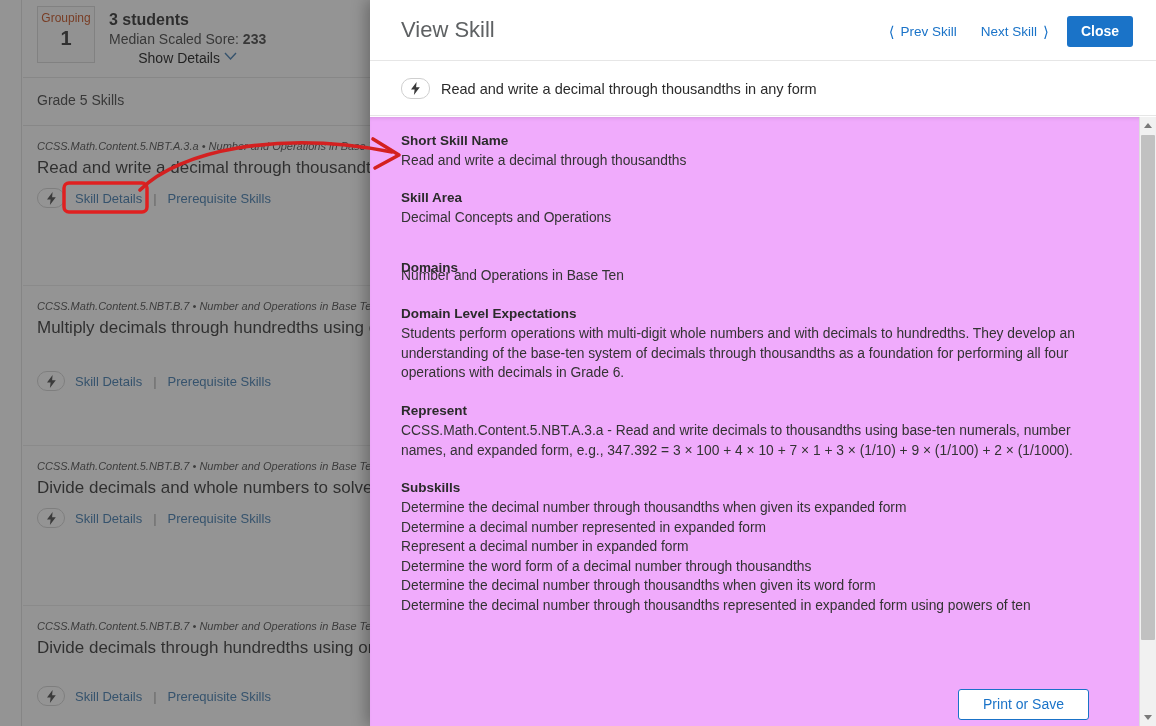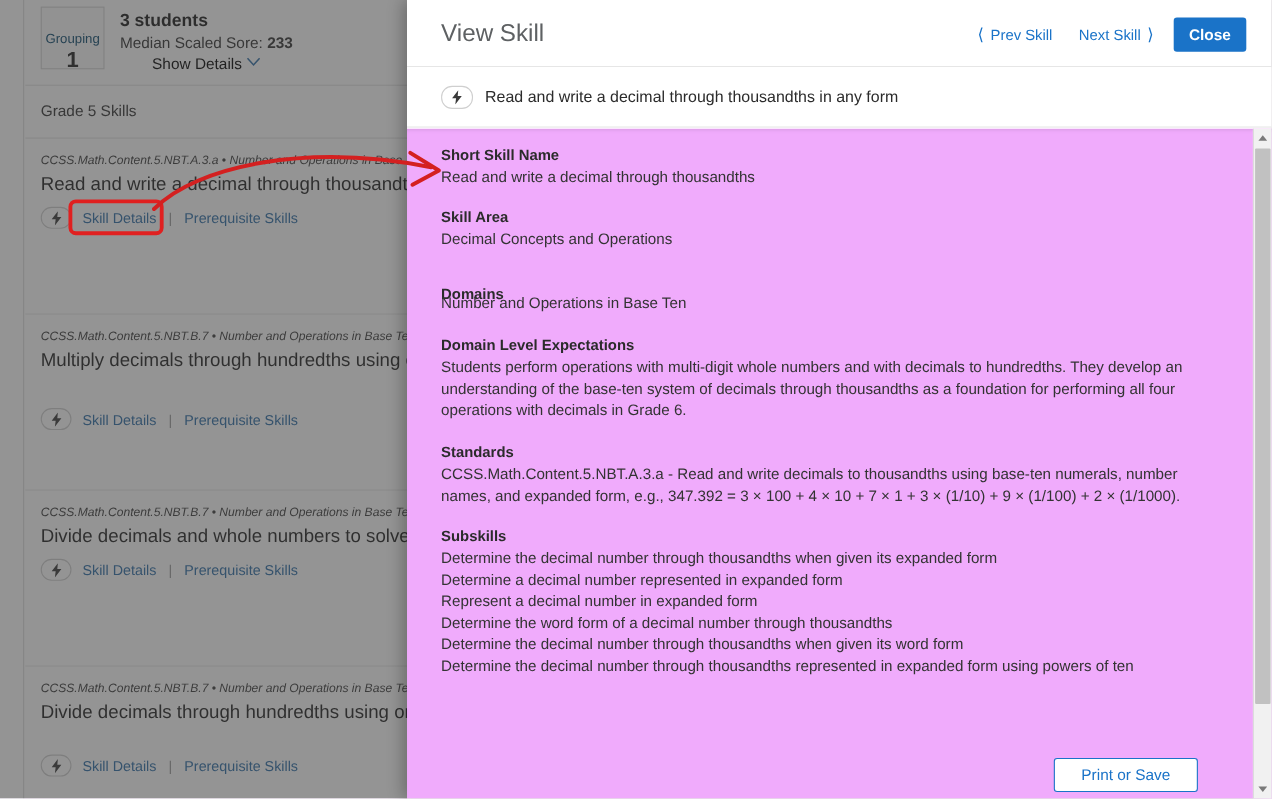--- a/index.html
+++ b/index.html
@@ -60,22 +60,22 @@
     left: 14px; top: 6px;
     width: 58px; height: 57px;
     border: 1px solid #d5d5d5;
     background: #fafafa;
     box-sizing: border-box;
     text-align: center;
   }
   .grouping-badge .gb-label {
     display: block;
     font-size: 12px;
-    color: #0c4a6e;
-    margin-top: 21px;
+    color: #c2410c;
+    margin-top: 4px;
     line-height: 14px;
     text-align: center;
   }
   .grouping-badge .gb-num {
     display: block;
     font-size: 20px;
     font-weight: bold;
     color: #222;
     line-height: 24px;
     margin-top: 1px;
@@ -517,21 +517,21 @@
 
       <div class="field-label" style="top:72px;">Skill Area</div>
       <div class="field-value" style="top:91px;">Decimal Concepts and Operations</div>
 
       <div class="field-label" style="top:142px;">Domains</div>
       <div class="field-value" style="top:149px;">Number and Operations in Base Ten</div>
 
       <div class="field-label" style="top:188px;">Domain Level Expectations</div>
       <div class="field-value" style="top:207px; width:686px;">Students perform operations with multi-digit whole numbers and with decimals to hundredths. They develop an understanding of the base-ten system of decimals through thousandths as a foundation for performing all four operations with decimals in Grade 6.</div>
 
-      <div class="field-label" style="top:285px;">Standards</div>
+      <div class="field-label" style="top:285px;">Represent</div>
       <div class="field-value" style="top:304px; width:690px;">CCSS.Math.Content.5.NBT.A.3.a - Read and write decimals to thousandths using base-ten numerals, number names, and expanded form, e.g., 347.392 = 3 × 100 + 4 × 10 + 7 × 1 + 3 × (1/10) + 9 × (1/100) + 2 × (1/1000).</div>
 
       <div class="field-label" style="top:362px;">Subskills</div>
 
       <div class="subskill-line" style="top:381px;">Determine the decimal number through thousandths when given its expanded form</div>
       <div class="subskill-line" style="top:400.5px;">Determine a decimal number represented in expanded form</div>
       <div class="subskill-line" style="top:420px;">Represent a decimal number in expanded form</div>
       <div class="subskill-line" style="top:439.5px;">Determine the word form of a decimal number through thousandths</div>
       <div class="subskill-line" style="top:459px;">Determine the decimal number through thousandths when given its word form</div>
       <div class="subskill-line" style="top:478.5px;">Determine the decimal number through thousandths represented in expanded form using powers of ten</div>

